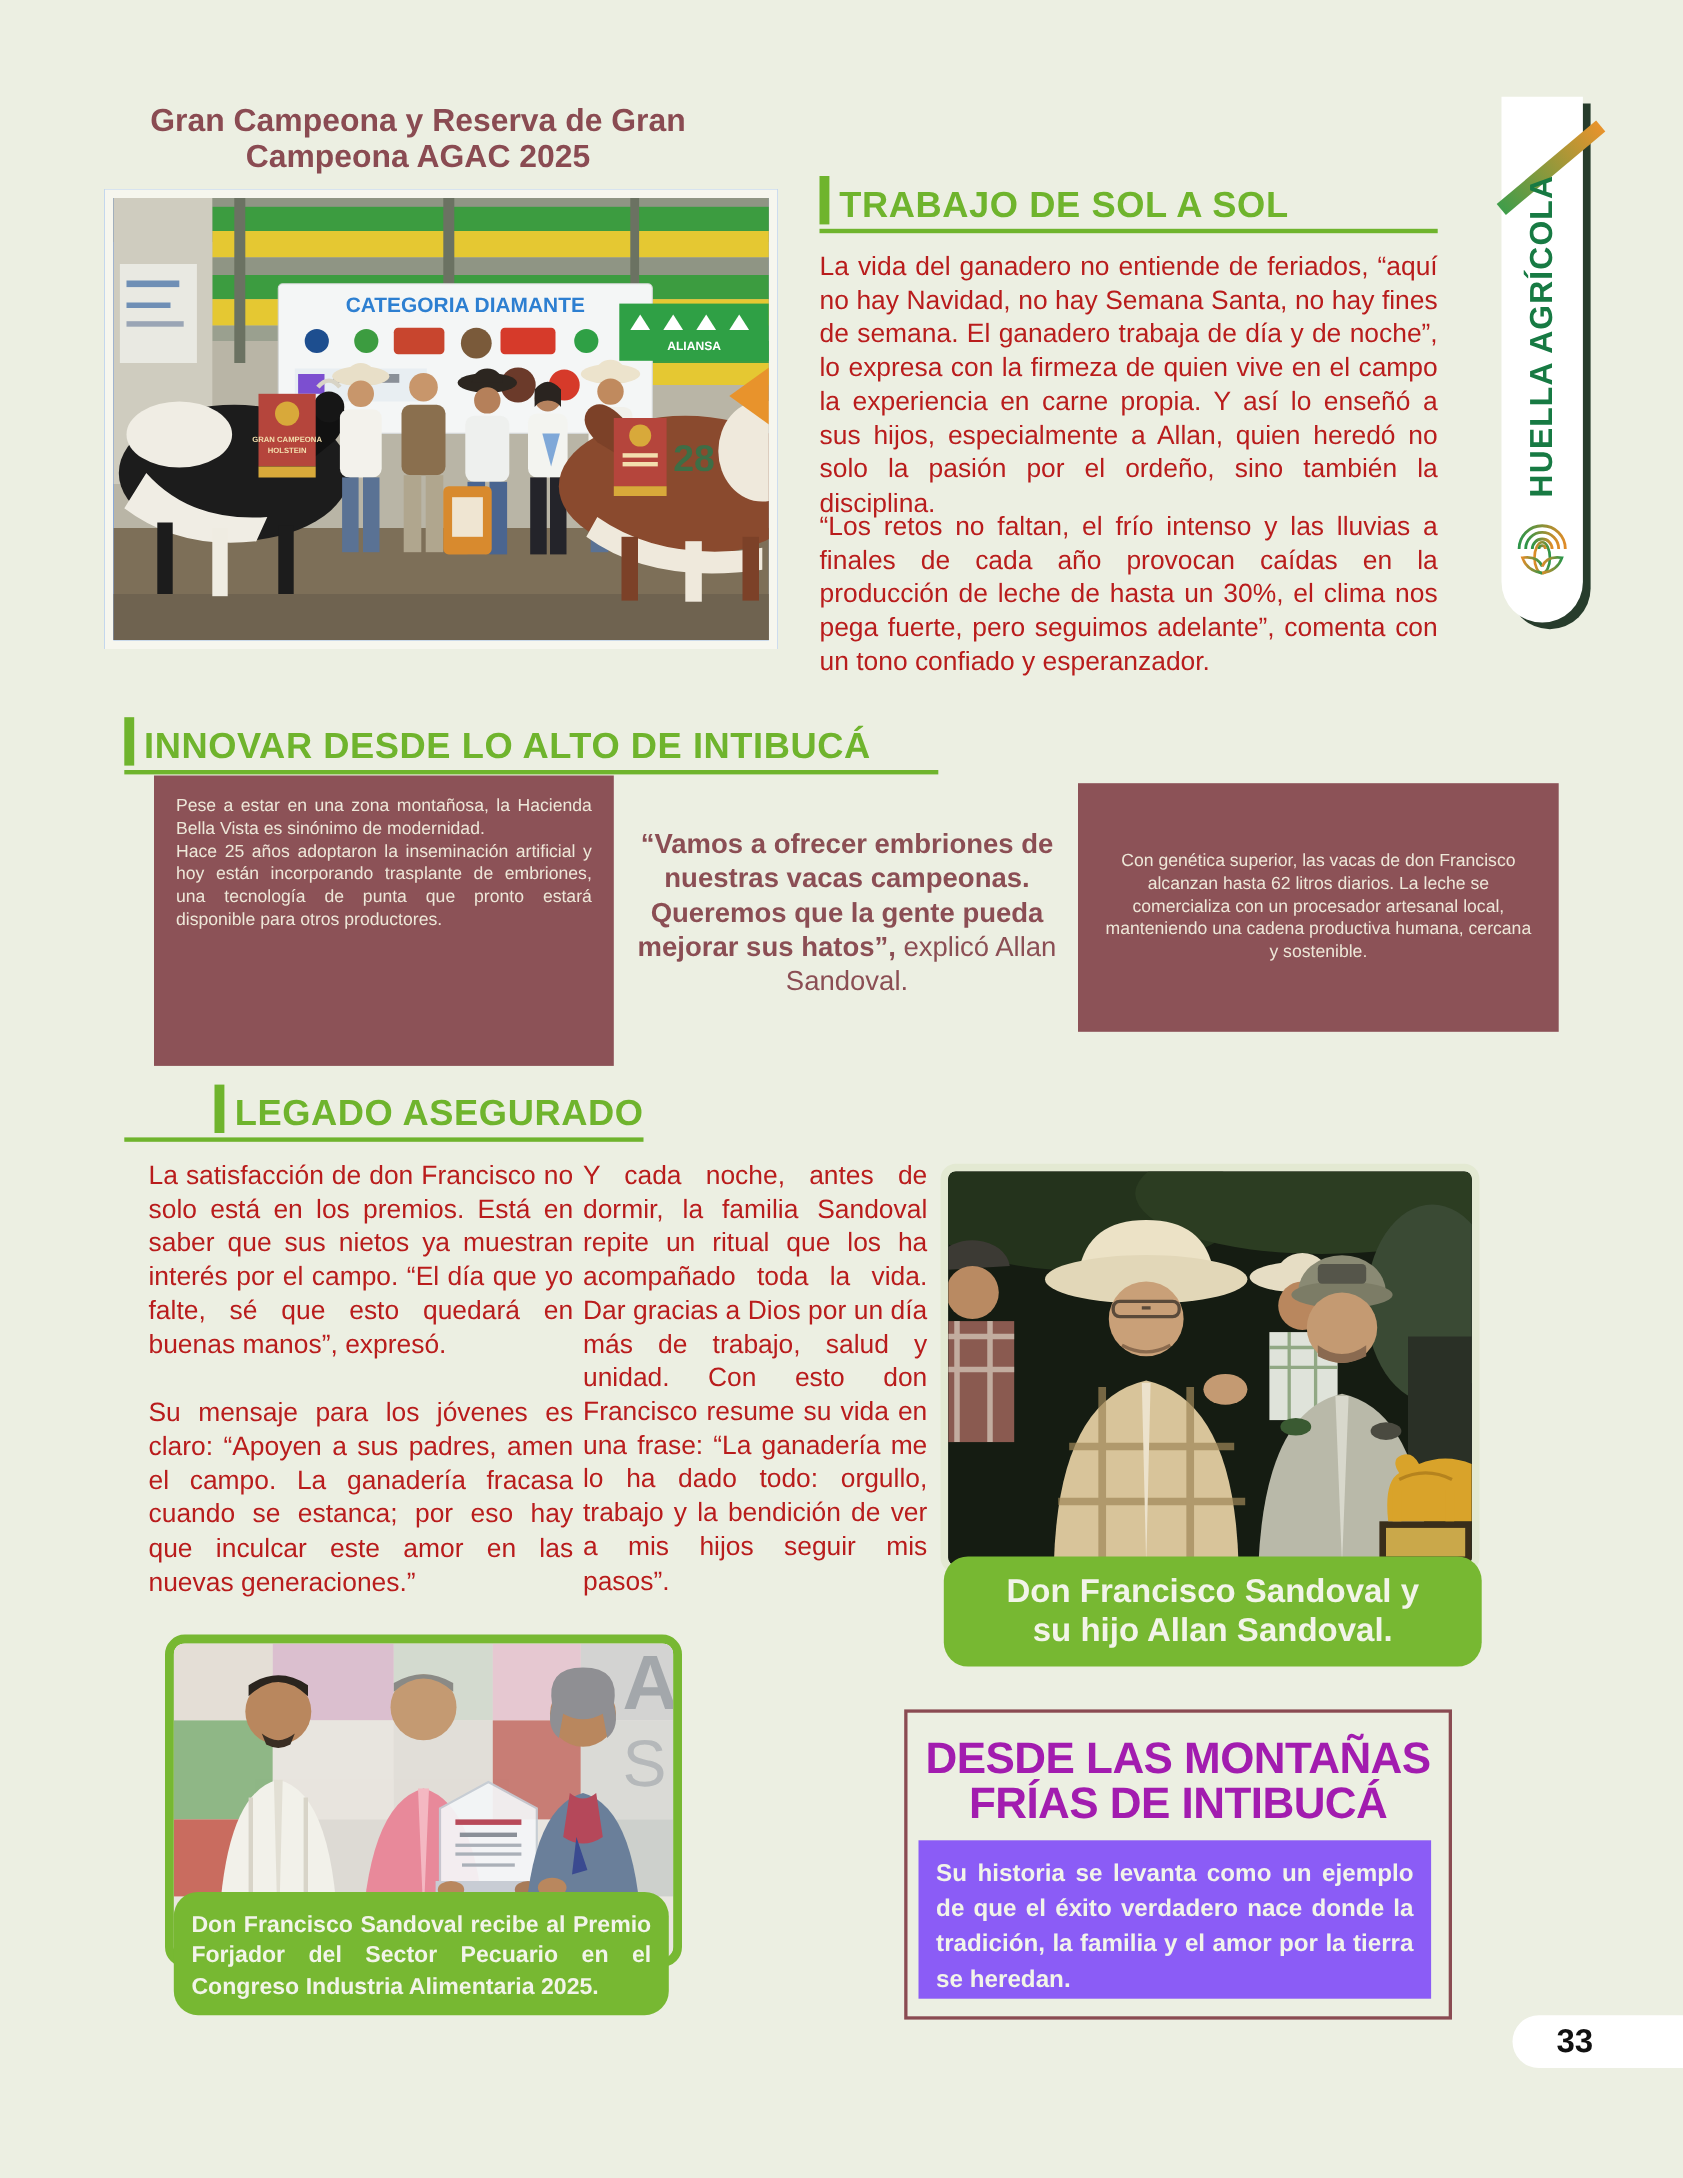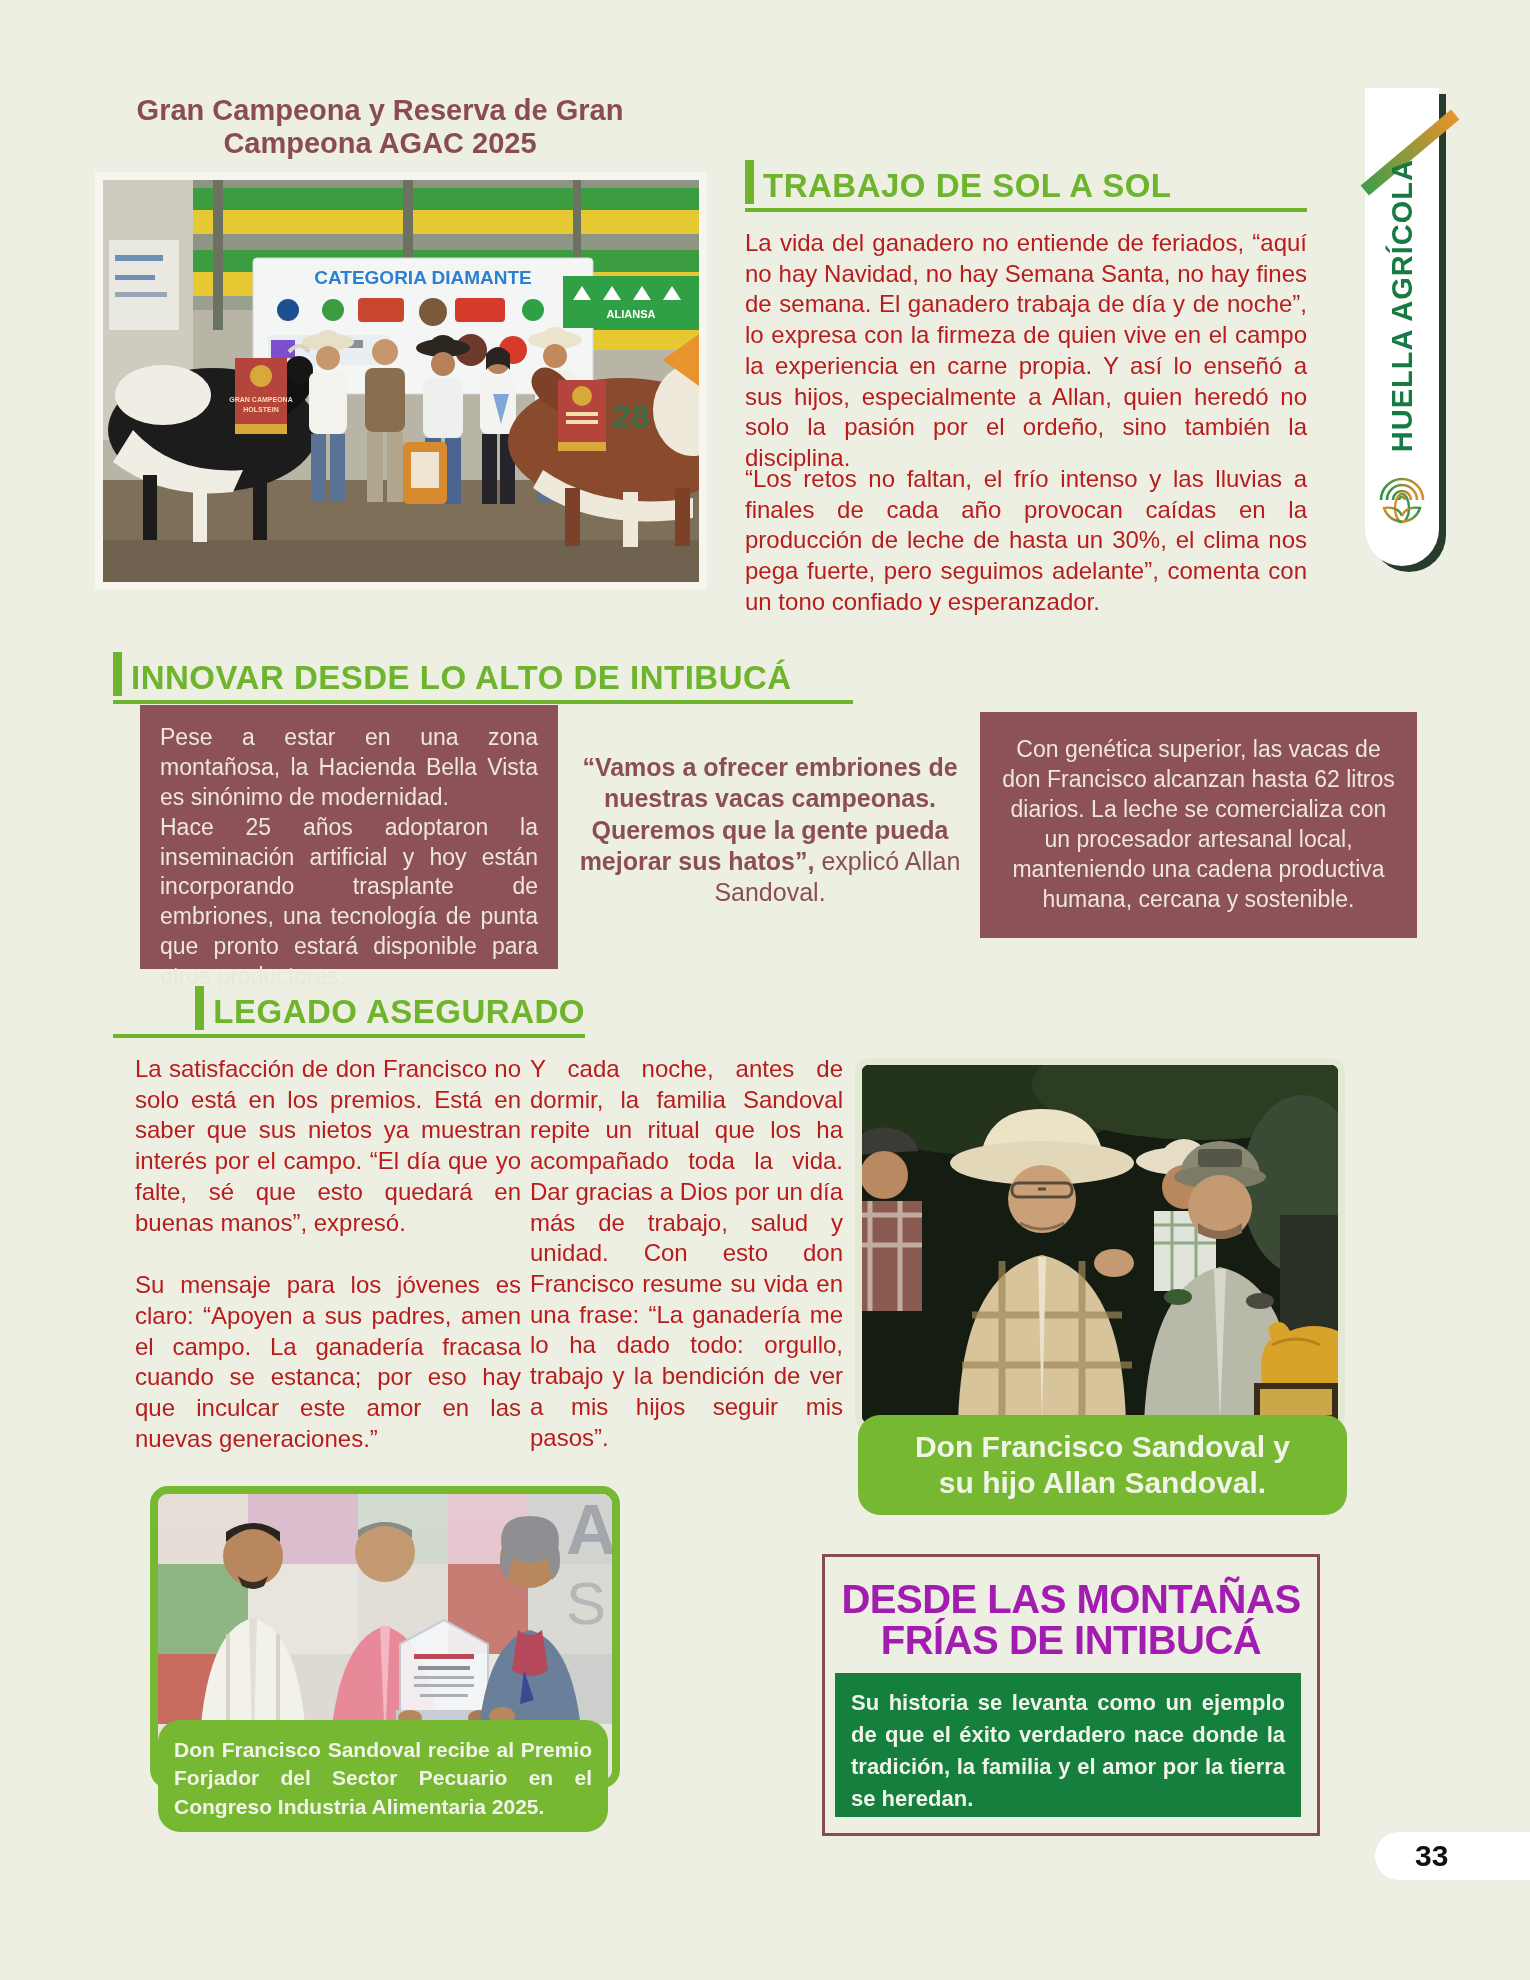--- a/index.html
+++ b/index.html
@@ -30,21 +30,21 @@
   }
   
   .photo{position:absolute;box-sizing:border-box;overflow:hidden;}
   .photo svg{display:block;}
   .photo1{left:95px;top:172px;width:612px;height:418px;background:#3b82f6;border:8px solid #f6f6ee;}
   .photo2{left:855px;top:1058px;width:490px;height:372px;border:7px solid #e3e9d2;border-radius:14px;background:#151c12;}
   .photo3{left:150px;top:1486px;width:470px;height:302px;border:8px solid #77B832;border-radius:18px;background:#e8e4de;}
   
   .mbox{
     position:absolute;background:#8C5257;color:#EDE7D8;
-    font-size:23px;line-height:1.3;box-sizing:border-box;padding:18px 20px;
+    font-size:16px;line-height:1.3;box-sizing:border-box;padding:18px 20px;
   }
   .mbox.left{white-space:pre-line;text-align:justify;}
   .mbox.right{text-align:center;display:flex;align-items:center;}
   
   .quote{
     position:absolute;text-align:center;color:#8B4E54;font-size:25px;line-height:1.25;
   }
   .quote .b{font-weight:bold;}
   
   .gcap{
@@ -58,21 +58,21 @@
   .bbox{
     position:absolute;left:822px;top:1554px;width:498px;height:282px;
     border:3px solid #8A4B52;box-sizing:border-box;background:#ECEFE2;
   }
   .bbox .title{
     margin-top:22px;text-align:center;color:#a21caf;font-weight:bold;
     font-size:40px;line-height:1.02;letter-spacing:-.5px;
   }
   .bbox .gbig{
     position:absolute;left:10px;right:16px;top:116px;bottom:16px;
-    background:#15803d;color:#F2F4E9;font-weight:bold;font-size:22px;line-height:1.45;
+    background:#8b5cf6;color:#F2F4E9;font-weight:bold;font-size:22px;line-height:1.45;
     text-align:justify;padding:14px 16px;box-sizing:border-box;
   }
   
   .tab{
     position:absolute;left:1365px;top:88px;width:74px;height:478px;
     background:#fff;border-radius:0 0 37px 37px;
     box-shadow:7px 6px 0 rgba(18,40,24,.9);
   }
   .tab .stripe{
     position:absolute;left:-14px;top:58px;width:118px;height:13px;

